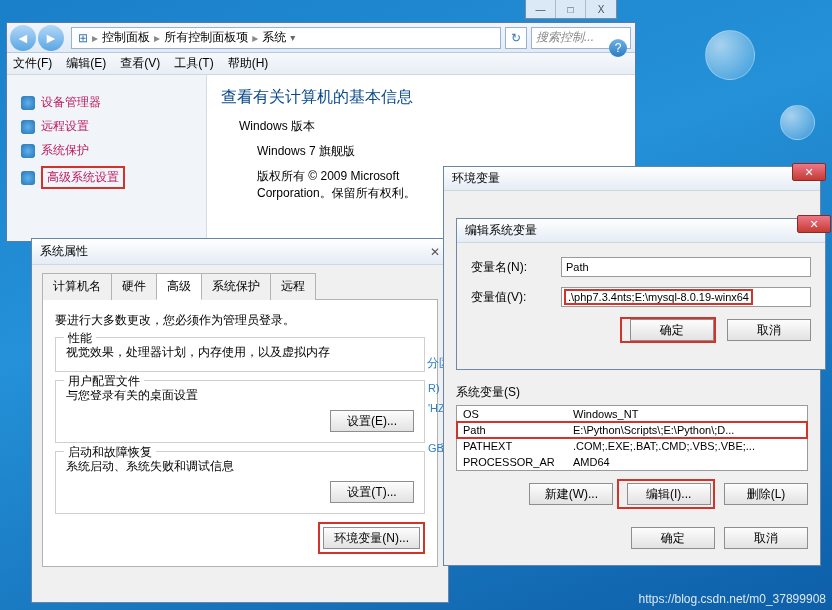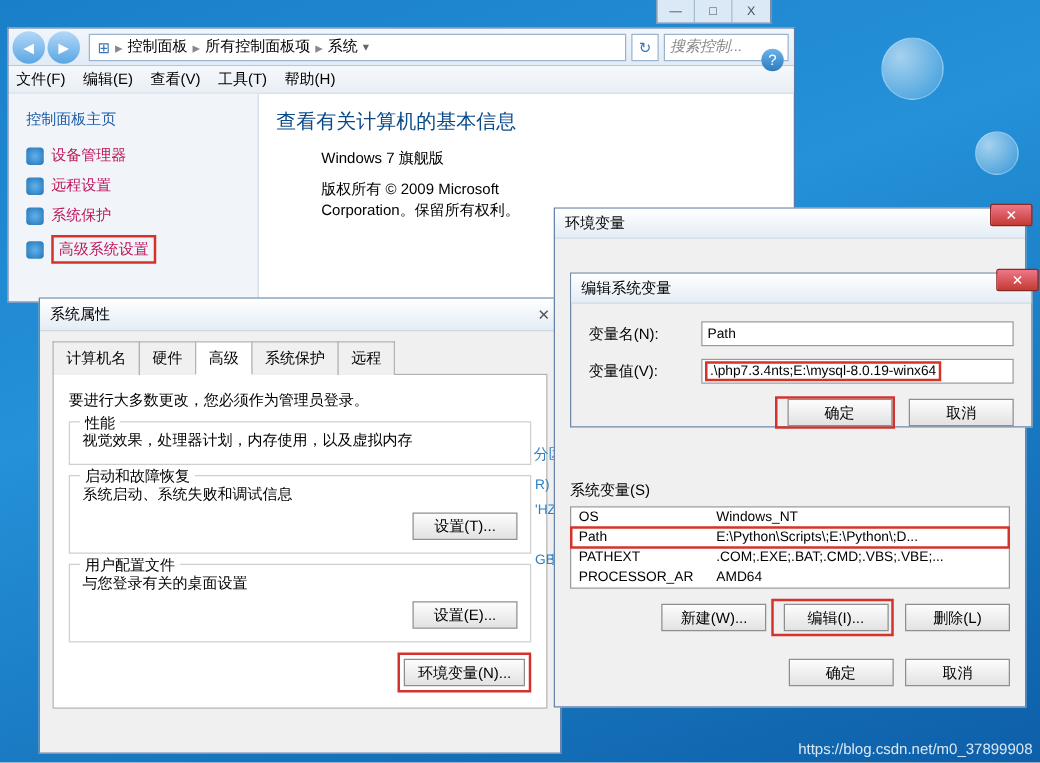--- a/index.html
+++ b/index.html
@@ -65,21 +65,21 @@
     .var-table .row{ display:flex; padding:1px 0;}
     .var-table .row > div{ padding:1px 6px; white-space:nowrap; overflow:hidden;}
     .col-var{width:110px;}
     .col-val{flex:1;}
     .row.sel{ outline:2px solid #d4332c; outline-offset:-1px;}
     .ev-btn-row{ text-align:right; margin-top:8px;}
     .ev-btn-row .wbtn{margin-left:6px;}
     .edit-hl{ border:2px solid #d4332c; padding:2px; display:inline-block;}
 
     
-    .edit-window{ position:absolute; left:456px; top:218px; width:370px; height:124px; background:#f0f0f0; border:1px solid #6e88a8;}
+    .edit-window{ position:absolute; left:456px; top:218px; width:370px; height:152px; background:#f0f0f0; border:1px solid #6e88a8;}
     .edit-title{ height:24px; background:linear-gradient(#fff,#e4ecf5); display:flex; align-items:center; padding:0 8px; font-size:12px; border-bottom:1px solid #cfd7e1;}
     .edit-body{ padding:14px 14px 10px; font-size:12px;}
     .field-row{ display:flex; align-items:center; margin-bottom:10px;}
     .field-row label{ width:90px;}
     .field-row .inp{ flex:1; height:20px; border:1px solid #9a9a9a; background:#fff; padding:0 4px; font-size:11px; display:flex; align-items:center; white-space:nowrap; overflow:hidden;}
     .val-hl{ border:2px solid #d4332c; padding:0 2px; margin-left:-2px;}
     .edit-btns{ text-align:right;}
     .edit-btns .wbtn{margin-left:8px;}
     .ok-hl{ border:2px solid #d4332c; display:inline-block;}
     
@@ -120,21 +120,20 @@
   </div>
   <div class="cp-menu">
     <span>文件(F)</span>
     <span>编辑(E)</span>
     <span>查看(V)</span>
     <span>工具(T)</span>
     <span>帮助(H)</span>
   </div>
   <div class="cp-body">
     <div class="cp-sidebar">
-      <div class="cp-sidebar-title">控制面板主页</div>
       <div class="cp-link">
           <span class="ico"></span>
           <span>设备管理器</span>
         </div>
       <div class="cp-link">
           <span class="ico"></span>
           <span>远程设置</span>
         </div>
       <div class="cp-link">
           <span class="ico"></span>
@@ -142,20 +141,21 @@
         </div>
       <div class="cp-link">
           <span class="ico"></span>
           <span class="hl">高级系统设置</span>
         </div>
     </div>
     <div class="cp-main">
       <div class="help-q">?</div>
       <h1>查看有关计算机的基本信息</h1>
       <div class="sec">
+        <div class="t2">Windows 版本</div>
         <div style="margin-left:18px;">
           <div style="margin-bottom:8px">Windows 7 旗舰版</div>
           <div>版权所有 © 2009 Microsoft</div>
           <div>Corporation。保留所有权利。</div>
         </div>
       </div>
     </div>
   </div>
 </div>
 
@@ -171,28 +171,28 @@
     <div class="sp-tab">系统保护</div>
     <div class="sp-tab">远程</div>
   </div>
   <div class="sp-content">
     <div>要进行大多数更改，您必须作为管理员登录。</div>
     <div class="gbox">
       <div class="gbox-title">性能</div>
       <div>视觉效果，处理器计划，内存使用，以及虚拟内存</div>
     </div>
     <div class="gbox">
+      <div class="gbox-title">用户配置文件</div>
+      <div>与您登录有关的桌面设置</div>
+      <div class="btn-row"><button class="wbtn">设置(E)...</button></div>
+    </div>
+    <div class="gbox">
       <div class="gbox-title">启动和故障恢复</div>
       <div>系统启动、系统失败和调试信息</div>
       <div class="btn-row"><button class="wbtn">设置(T)...</button></div>
-    </div>
-    <div class="gbox">
-      <div class="gbox-title">用户配置文件</div>
-      <div>与您登录有关的桌面设置</div>
-      <div class="btn-row"><button class="wbtn">设置(E)...</button></div>
     </div>
     <div class="btn-row"><span class="env-btn-hl"><button class="wbtn">环境变量(N)...</button></span></div>
   </div>
 </div>
 
 <div class="info-label">分区</div>
 <div class="side-letters" style="white-space:pre-line">R)
 'HZ
 
 GB

